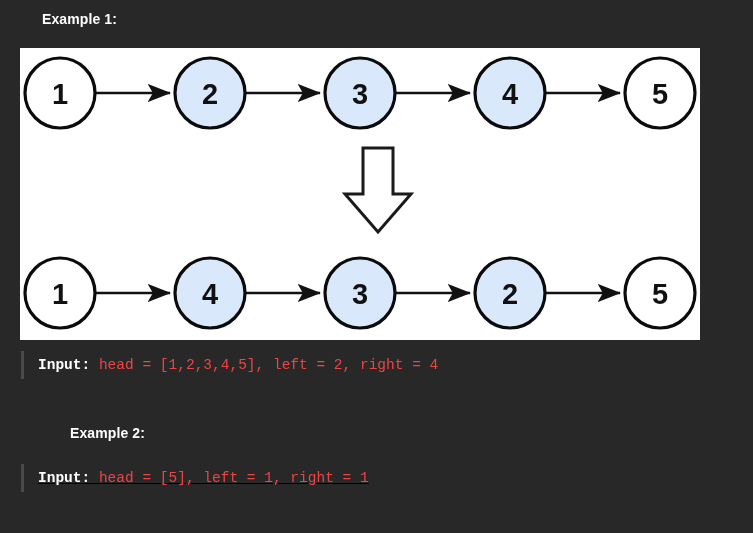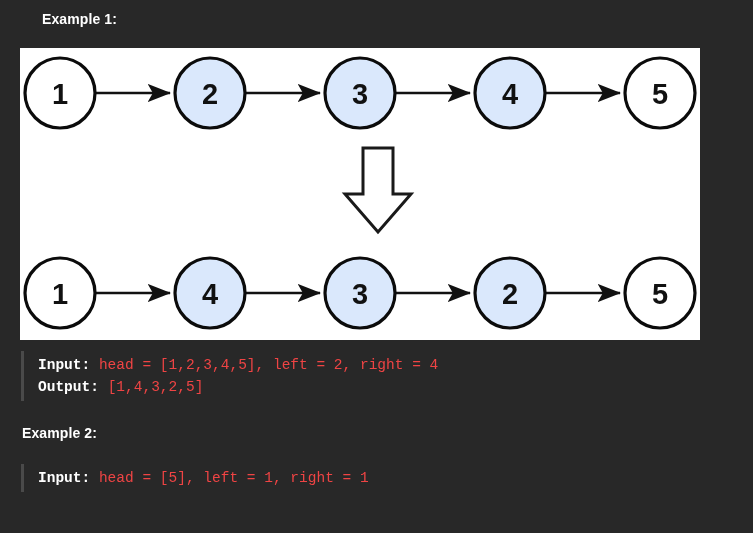--- a/index.html
+++ b/index.html
@@ -26,21 +26,21 @@
     position: absolute;
     left: 22px;
     color: #ffffff;
     font-weight: bold;
     font-size: 14px;
     letter-spacing: 0.1px;
     font-family: "Liberation Sans", sans-serif;
     white-space: nowrap;
   }
   #example1-title { top: 11px; padding-left: 20px; }
-  #example2-title { top: 425px; }
+  #example2-title { top: 425px; margin-left: 48px; }
 
   
   .diagram-canvas {
     position: absolute;
     left: 20px;
     top: 48px;
     width: 680px;
     height: 292px;
     background: #ffffff;
     overflow: hidden;
@@ -79,21 +79,21 @@
 
   
   .code-block {
     position: absolute;
     left: 21px;
     border-left: 3px solid #4a4a4a;
     padding: 3px 0 3px 14px;
     box-sizing: border-box;
   }
   #code-1 { top: 351px; }
-  #code-2 { top: 464px; }
+  #code-2 { top: 464px; text-decoration: underline; }
 
   .code-line {
     font-family: "Liberation Mono", monospace;
     font-size: 14.5px;
     line-height: 22px;
     white-space: pre;
     color: #a6a6a6;
   }
   .code-key {
     color: #ffffff;
@@ -176,21 +176,20 @@
         <g>
           <circle class="node-circle node-plain" cx="640" cy="245" r="35"></circle>
           <text class="node-label" x="640" y="246">5</text>
         </g>
       </g>
     </svg>
   </div>
 
   <div class="code-block" id="code-1">
     <div class="code-line"><span class="code-key">Input:</span><span class="code-val"> <span>head = [1,2,3,4,5], left = 2, right = 4</span></span></div>
-    <div class="code-line"><span class="code-key">Output:</span><span class="code-val"> <span>[1,4,3,2,5]</span></span></div>
   </div>
 
   <div class="section-title" id="example2-title">Example 2:</div>
 
   <div class="code-block" id="code-2">
     <div class="code-line"><span class="code-key">Input:</span><span class="code-val"> <span>head = [5], left = 1, right = 1</span></span></div>
   </div>
 
 </div>
 

